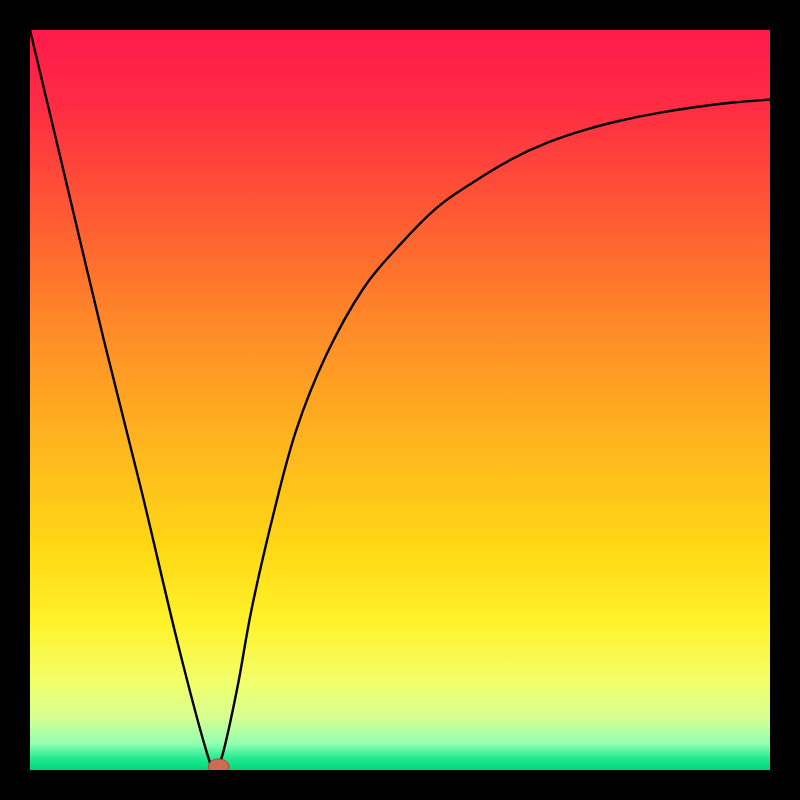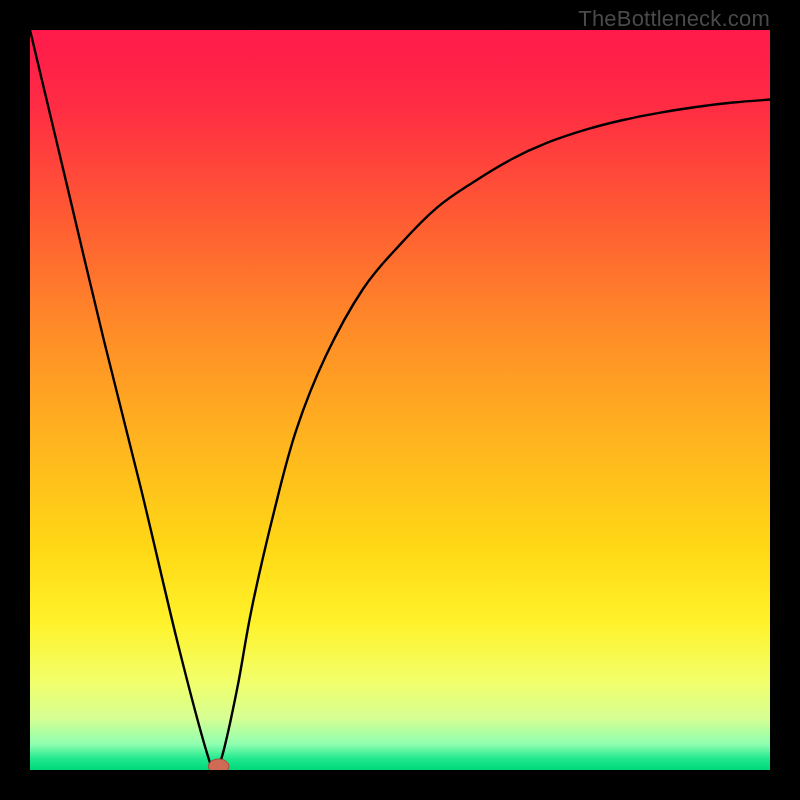--- a/index.html
+++ b/index.html
@@ -60,14 +60,13 @@
             <stop offset="98.5%" stop-color="#20e88f"></stop>
             <stop offset="100%" stop-color="#00d878"></stop>
           </linearGradient>
       </defs>
       <rect x="0" y="0" width="740" height="740" fill="url(#bg-grad)"></rect>
       <path id="curve-path" fill="none" stroke="#000000" stroke-width="2.4" stroke-linecap="round" stroke-linejoin="round" d="M 0 0 C 6.66 27.971999999999994 23.68 99.45599999999997 37 155.39999999999998 C 50.32 211.344 60.68 256.188 74 310.8 C 87.32 365.41200000000003 97.68 404.188 111 458.8 C 124.32 513.412 136.012 566.248 148 614.2 C 159.988 662.152 170.94 703.2220000000001 177.6 725.2 C 184.26 747.178 182.33599999999998 736.3 185 736.3 C 187.66400000000002 736.3 188.404 739.186 192.4 725.2 C 196.39600000000002 711.214 201.872 685.24 207.20000000000002 658.6 C 212.52800000000002 631.96 215.34 609.168 222 577.2 C 228.66 545.2320000000001 236.20800000000003 512.968 244.20000000000002 481 C 252.192 449.032 257.07599999999996 427.57199999999995 266.4 399.59999999999997 C 275.724 371.628 284.012 350.90799999999996 296 325.59999999999997 C 307.988 300.292 319.68 278.98 333 259 C 346.32 239.02 356.68 229.252 370 214.60000000000002 C 383.32 199.94800000000004 393.68000000000006 188.92200000000003 407.00000000000006 177.60000000000002 C 420.32000000000005 166.27800000000002 430.68 160.35799999999995 444 151.69999999999993 C 457.32 143.04199999999992 467.68 136.5596 481 129.5 C 494.32 122.44040000000001 504.68 117.80800000000002 518 112.48000000000002 C 531.32 107.15200000000002 541.68 103.89599999999999 555 99.89999999999998 C 568.32 95.90399999999997 578.68 93.34359999999997 592 90.27999999999997 C 605.32 87.21639999999998 615.68 85.27759999999998 629 82.88 C 642.32 80.48240000000001 652.68 78.82480000000004 666 76.96000000000004 C 679.32 75.09520000000003 689.68 73.85199999999998 703 72.51999999999998 C 716.32 71.18799999999999 733.34 70.09280000000004 740 69.56000000000006"></path>
       <ellipse id="marker-dot" fill="#cf6a55" stroke="#a64b3a" stroke-width="1" cx="188.70000000000002" cy="736.3" rx="10.36" ry="7.4"></ellipse>
     </svg>
   </div>
 
-  <div class="watermark">TheBottleneck.com</div>
 </div>
 
 </body></html>

